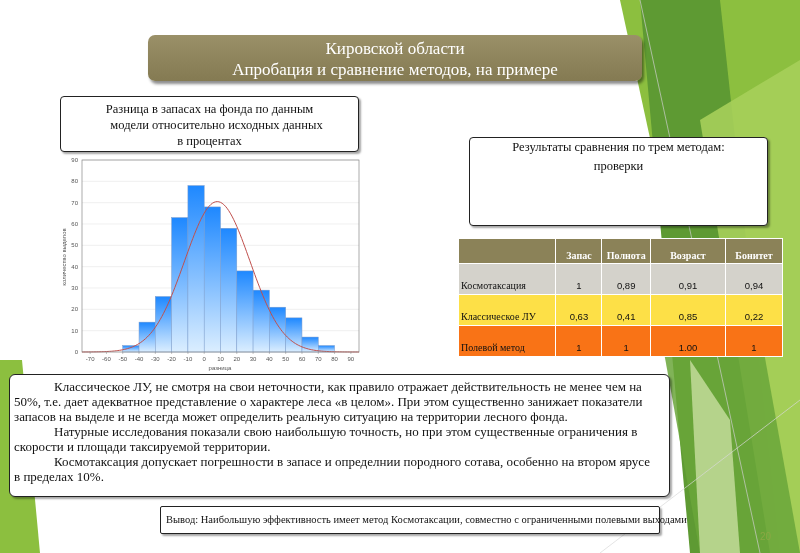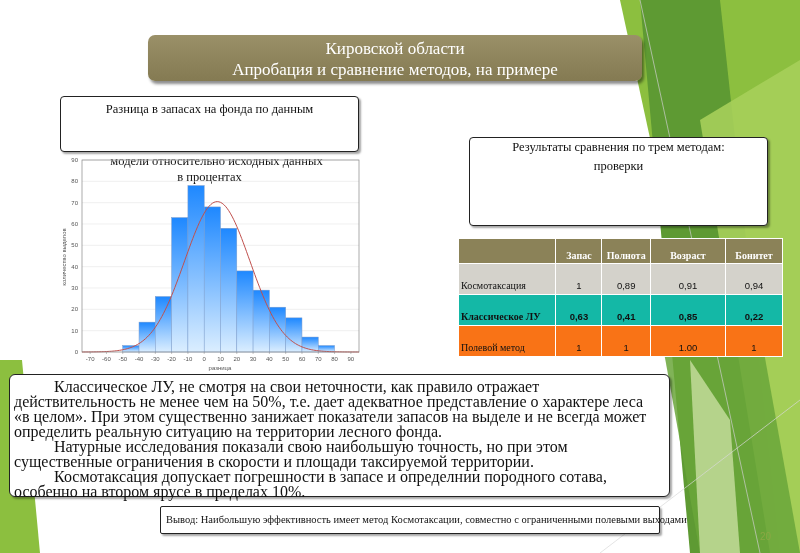--- a/index.html
+++ b/index.html
@@ -25,21 +25,21 @@
   .box {
     background: #ffffff; border: 1.5px solid #222; border-radius: 4px;
     box-shadow: 2px 2px 2px rgba(0,0,0,0.35);
     box-sizing: border-box; color: #111;
   }
   .caption-box {
     left: 60px; top: 96px; width: 299px; height: 56px;
     font-size: 12.5px; line-height: 16px; text-align: center; padding-top: 4px;
   }
   .caption-box .l1 { display: block; }
-  .caption-box .l2 { display: block; padding-left: 14px; margin-top: 36px; }
+  .caption-box .l2 { display: block; padding-left: 14px; }
 
   .results-box {
     left: 469px; top: 137px; width: 299px; height: 89px;
     font-size: 12.5px; line-height: 19px; text-align: center; 
   }
 
   
   .chart { left: 58px; top: 157px; width: 305px; height: 215px; }
   .chart svg { display: block; }
 
@@ -57,26 +57,26 @@
     padding-bottom: 2px;
   }
   .results-table td {
     height: 27px; vertical-align: bottom; padding-bottom: 3px; text-align: center;
     font-family: "Liberation Sans", sans-serif; font-size: 9.5px; color: #111;
   }
   .results-table td.rowhead {
     text-align: left; font-family: "Liberation Serif", serif; font-size: 10px; padding-left: 2px;
   }
   .results-table tr.r1 td { background: #d4d2cb; }
-  .results-table tr.r2 td { background: #14b8a6; font-weight: bold; }
+  .results-table tr.r2 td { background: #fde047; }
   .results-table tr.r3 td { background: #f97316; }
 
   .notes-box {
     left: 9px; top: 374px; width: 661px; height: 123px;
-    font-size: 16px; line-height: 15px; padding: 4px 10px 4px 4px; border-radius: 6px;
+    font-size: 13px; line-height: 15px; padding: 4px 10px 4px 4px; border-radius: 6px;
   }
   .notes-box p { margin: 0; text-indent: 40px; }
 
   .conclusion-box {
     left: 160px; top: 506px; width: 500px; height: 28px;
     font-size: 10.5px; line-height: 26px; padding-left: 5px; border-radius: 2px;
     white-space: nowrap;
   }
 
   .page-num {

